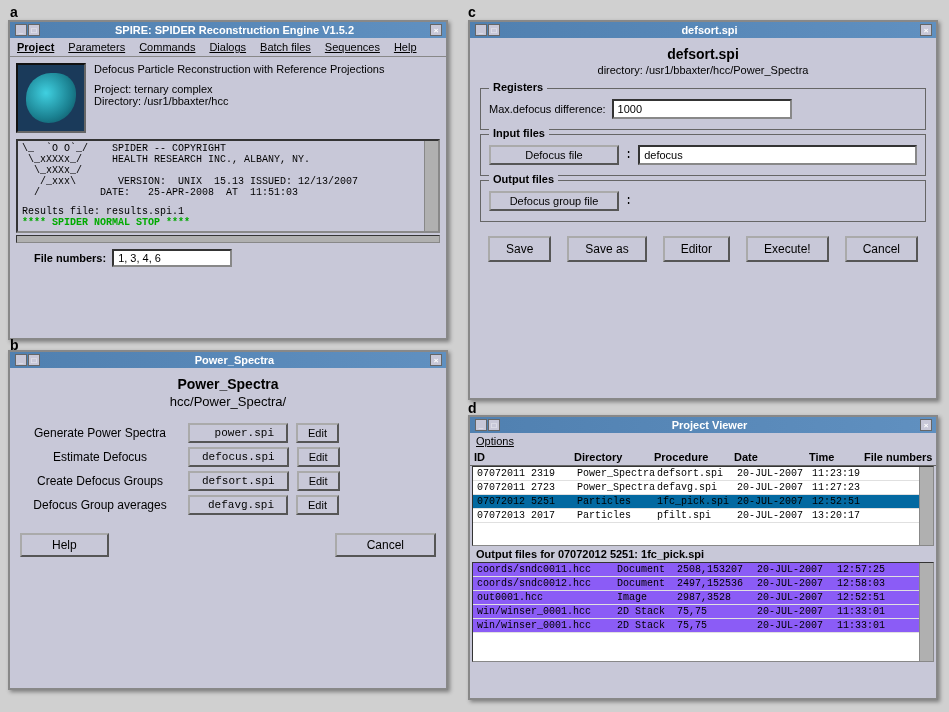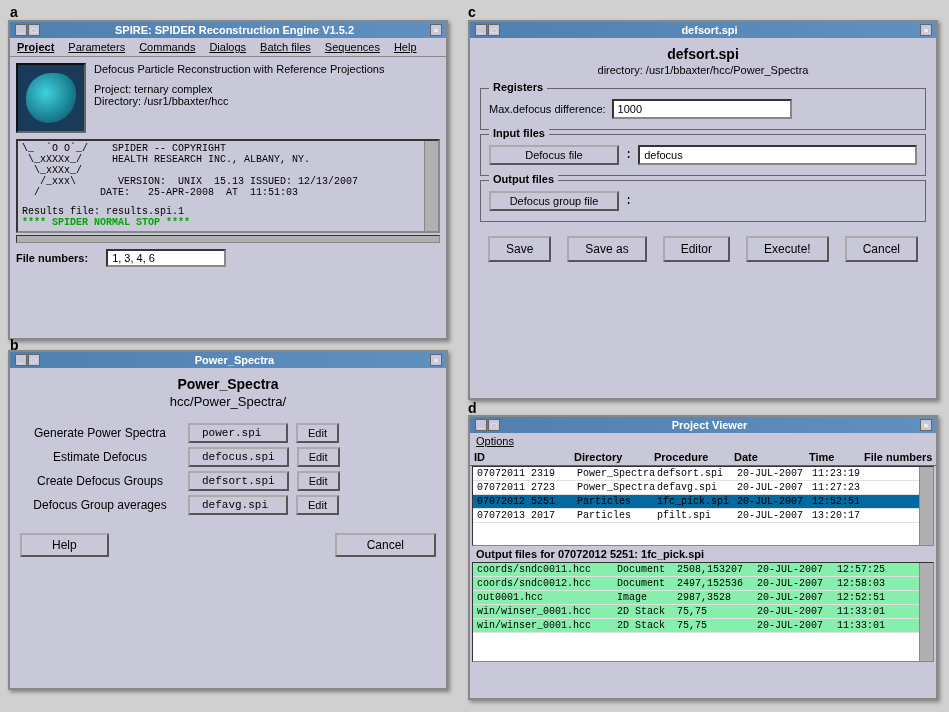--- a/index.html
+++ b/index.html
@@ -108,22 +108,22 @@
     .terminal-green { color: #00aa00; font-weight: bold; }
     .terminal-scrollbar {
       position: absolute; right: 0; top: 0; bottom: 0;
       width: 14px; background: #b0b0b0;
       border-left: 1px solid #888;
     }
 
     .file-numbers-row {
       display: flex;
       align-items: center;
-      padding: 4px 6px;
-      gap: 18px;
+      padding: 4px 24px;
+      gap: 6px;
       margin-top: 2px;
     }
     .file-numbers-label {
       font-family: Arial, sans-serif;
       font-size: 11px;
       font-weight: bold;
     }
     .file-numbers-input {
       background: white;
       border: 2px inset #888;
@@ -164,21 +164,21 @@
       width: 160px;
       text-align: center;
     }
     .ps-file-btn {
       background: #c8c8d8;
       border: 2px outset #aaa;
       padding: 2px 12px;
       font-family: 'Courier New', monospace;
       font-size: 11px;
       min-width: 100px;
-      text-align: left;
+      text-align: right;
       cursor: pointer;
     }
     .ps-edit-btn {
       background: #c8c8d8;
       border: 2px outset #aaa;
       padding: 2px 10px;
       font-family: Arial, sans-serif;
       font-size: 11px;
       cursor: pointer;
     }
@@ -351,21 +351,21 @@
       position: relative;
     }
 
     .pv-detail-row {
       display: grid;
       grid-template-columns: 140px 60px 80px 80px 60px;
       padding: 1px 4px;
       font-family: 'Courier New', monospace;
       font-size: 10px;
       border-bottom: 1px solid #e0e0e0;
-      background: #86efac;
+      background: #8b5cf6;
     }
 
     
     .molecule-blob {
       width: 50px; height: 50px;
       background: radial-gradient(circle at 40% 40%, #40d0e0, #1a8090 60%, #0a4050);
       border-radius: 50% 40% 55% 45%;
       margin: 8px auto;
     }
   </style>

